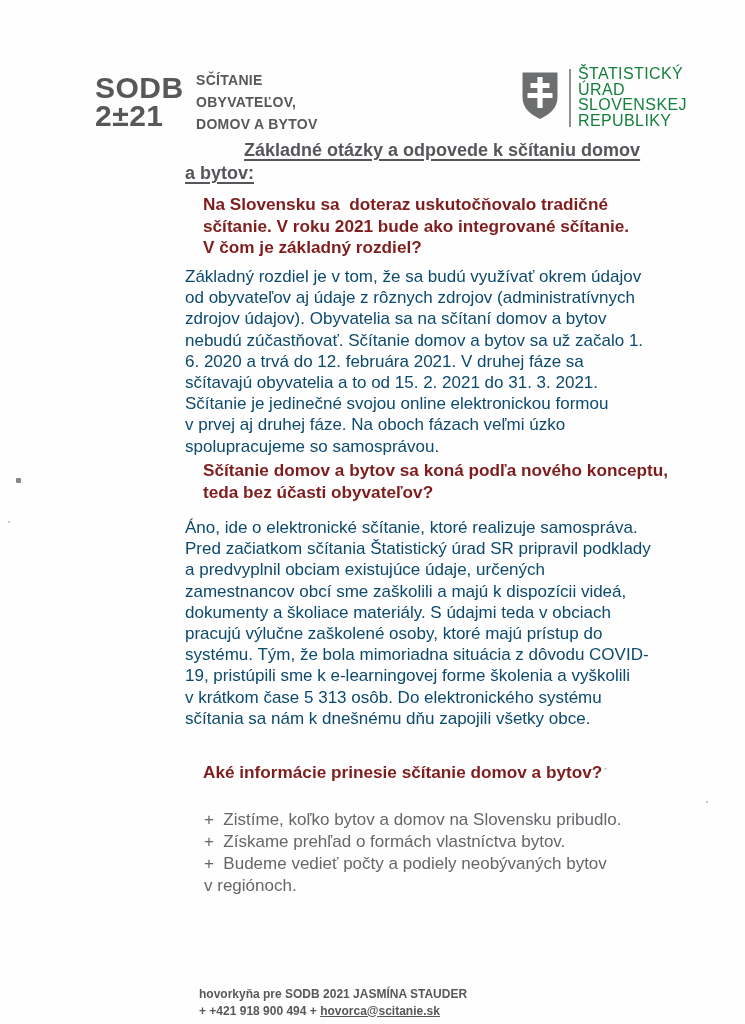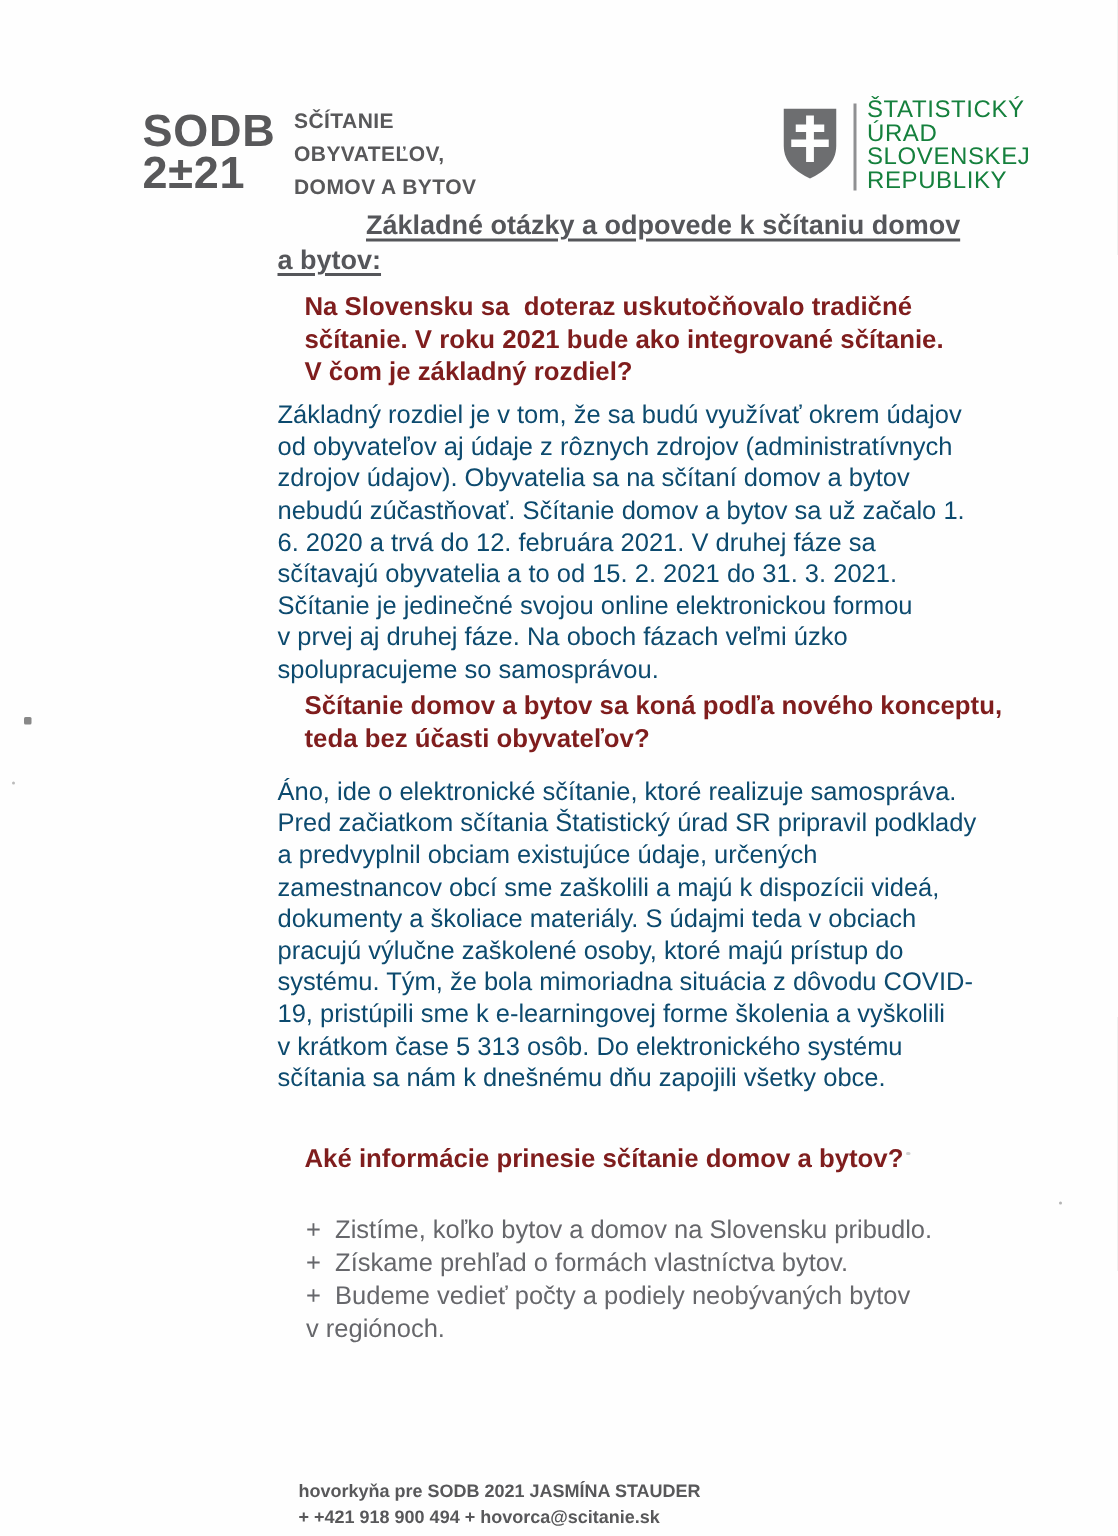--- a/index.html
+++ b/index.html
@@ -33,21 +33,21 @@
   .q1{left:203px; top:194px;}
   .a1{left:185px; top:266px;}
   .q2{left:203px; top:460px;}
   .a2{left:185px; top:517px;}
   .q3{left:203px; top:762px;}
   .bullets{left:204px; top:809px; color:#66676b; font-size:17px; line-height:22px;}
 
   
   .footer{left:185px; top:986px; color:#58585a; font-weight:bold;
     font-size:12px; line-height:16.5px;margin-left:14px;}
-  .footer .email{color:inherit; cursor:pointer;text-align:center;}
+  .footer .email{color:inherit; text-decoration:underline; cursor:pointer;text-align:center;}
 
   
   .speck{background:#6a6a6a; border-radius:1px;}
   .speck1{left:16px; top:478px; width:5px; height:5px; opacity:.8;}
   .speck2{left:8px; top:521px; width:2px; height:2px; opacity:.45;}
   .speck3{left:706px; top:801px; width:2px; height:2px; opacity:.5;}
   .speck4{left:604px; top:768px; width:3px; height:2px; opacity:.3;}
 </style>
 </head>
 <body>

